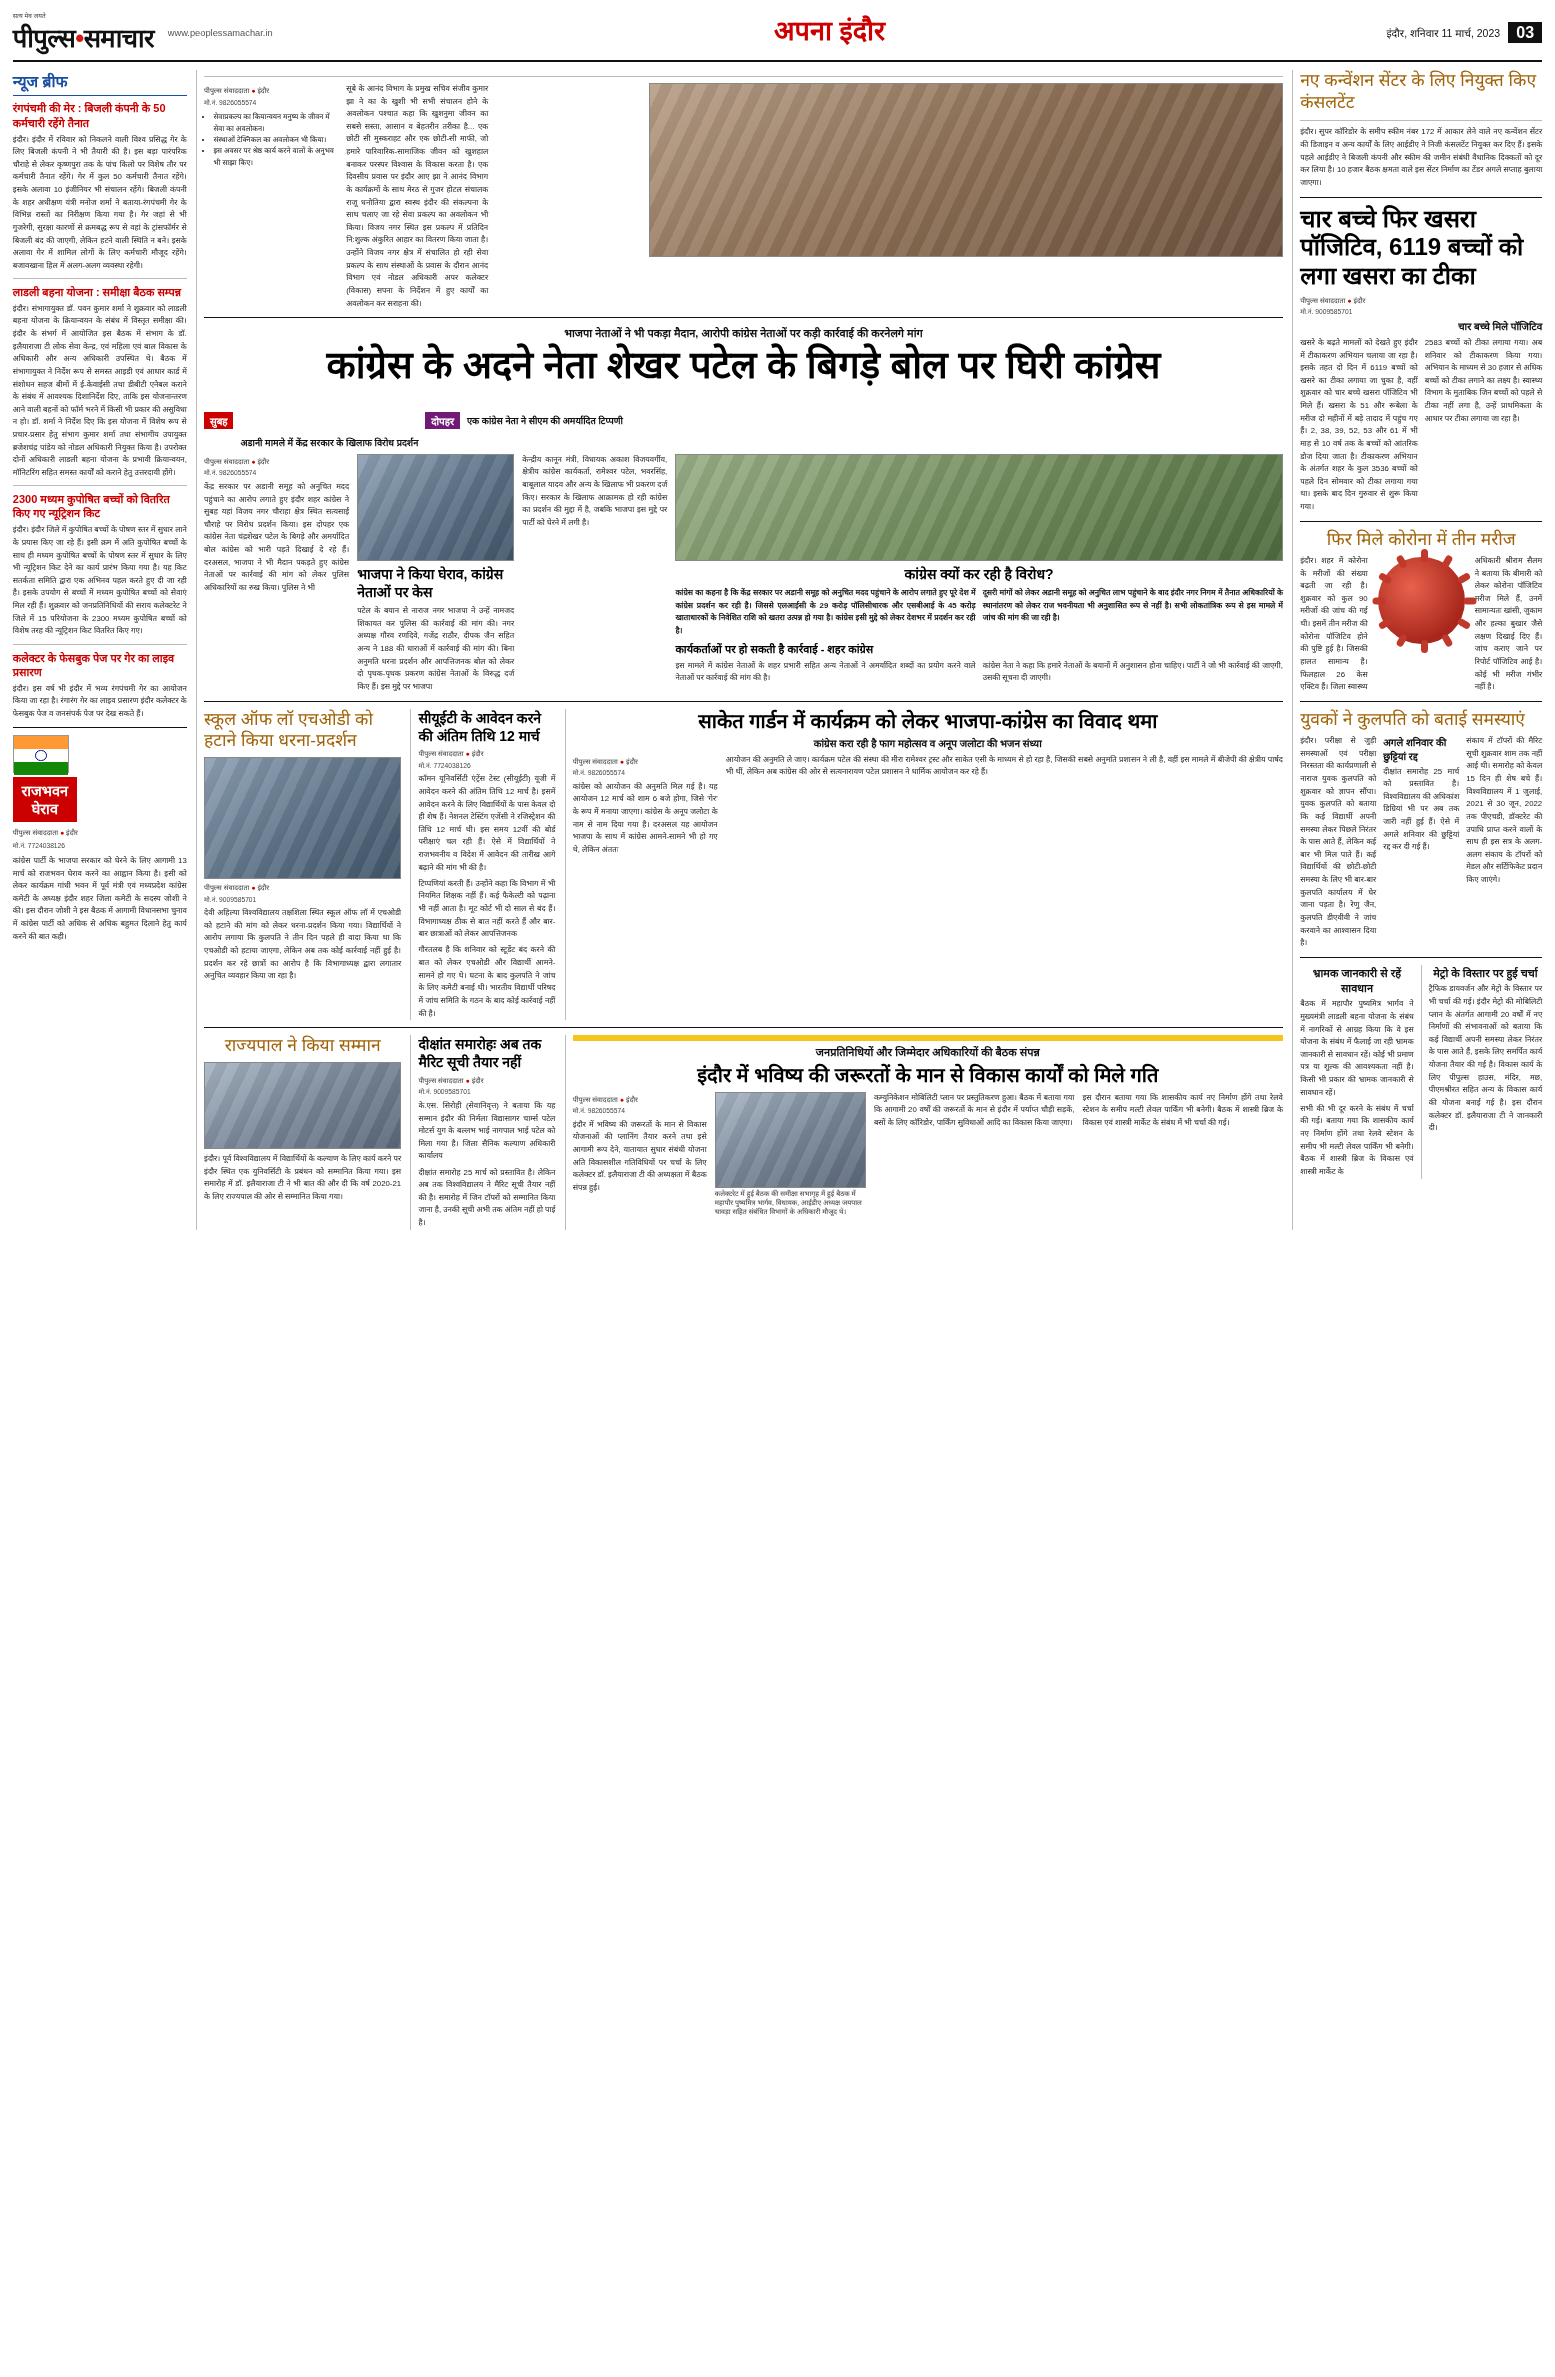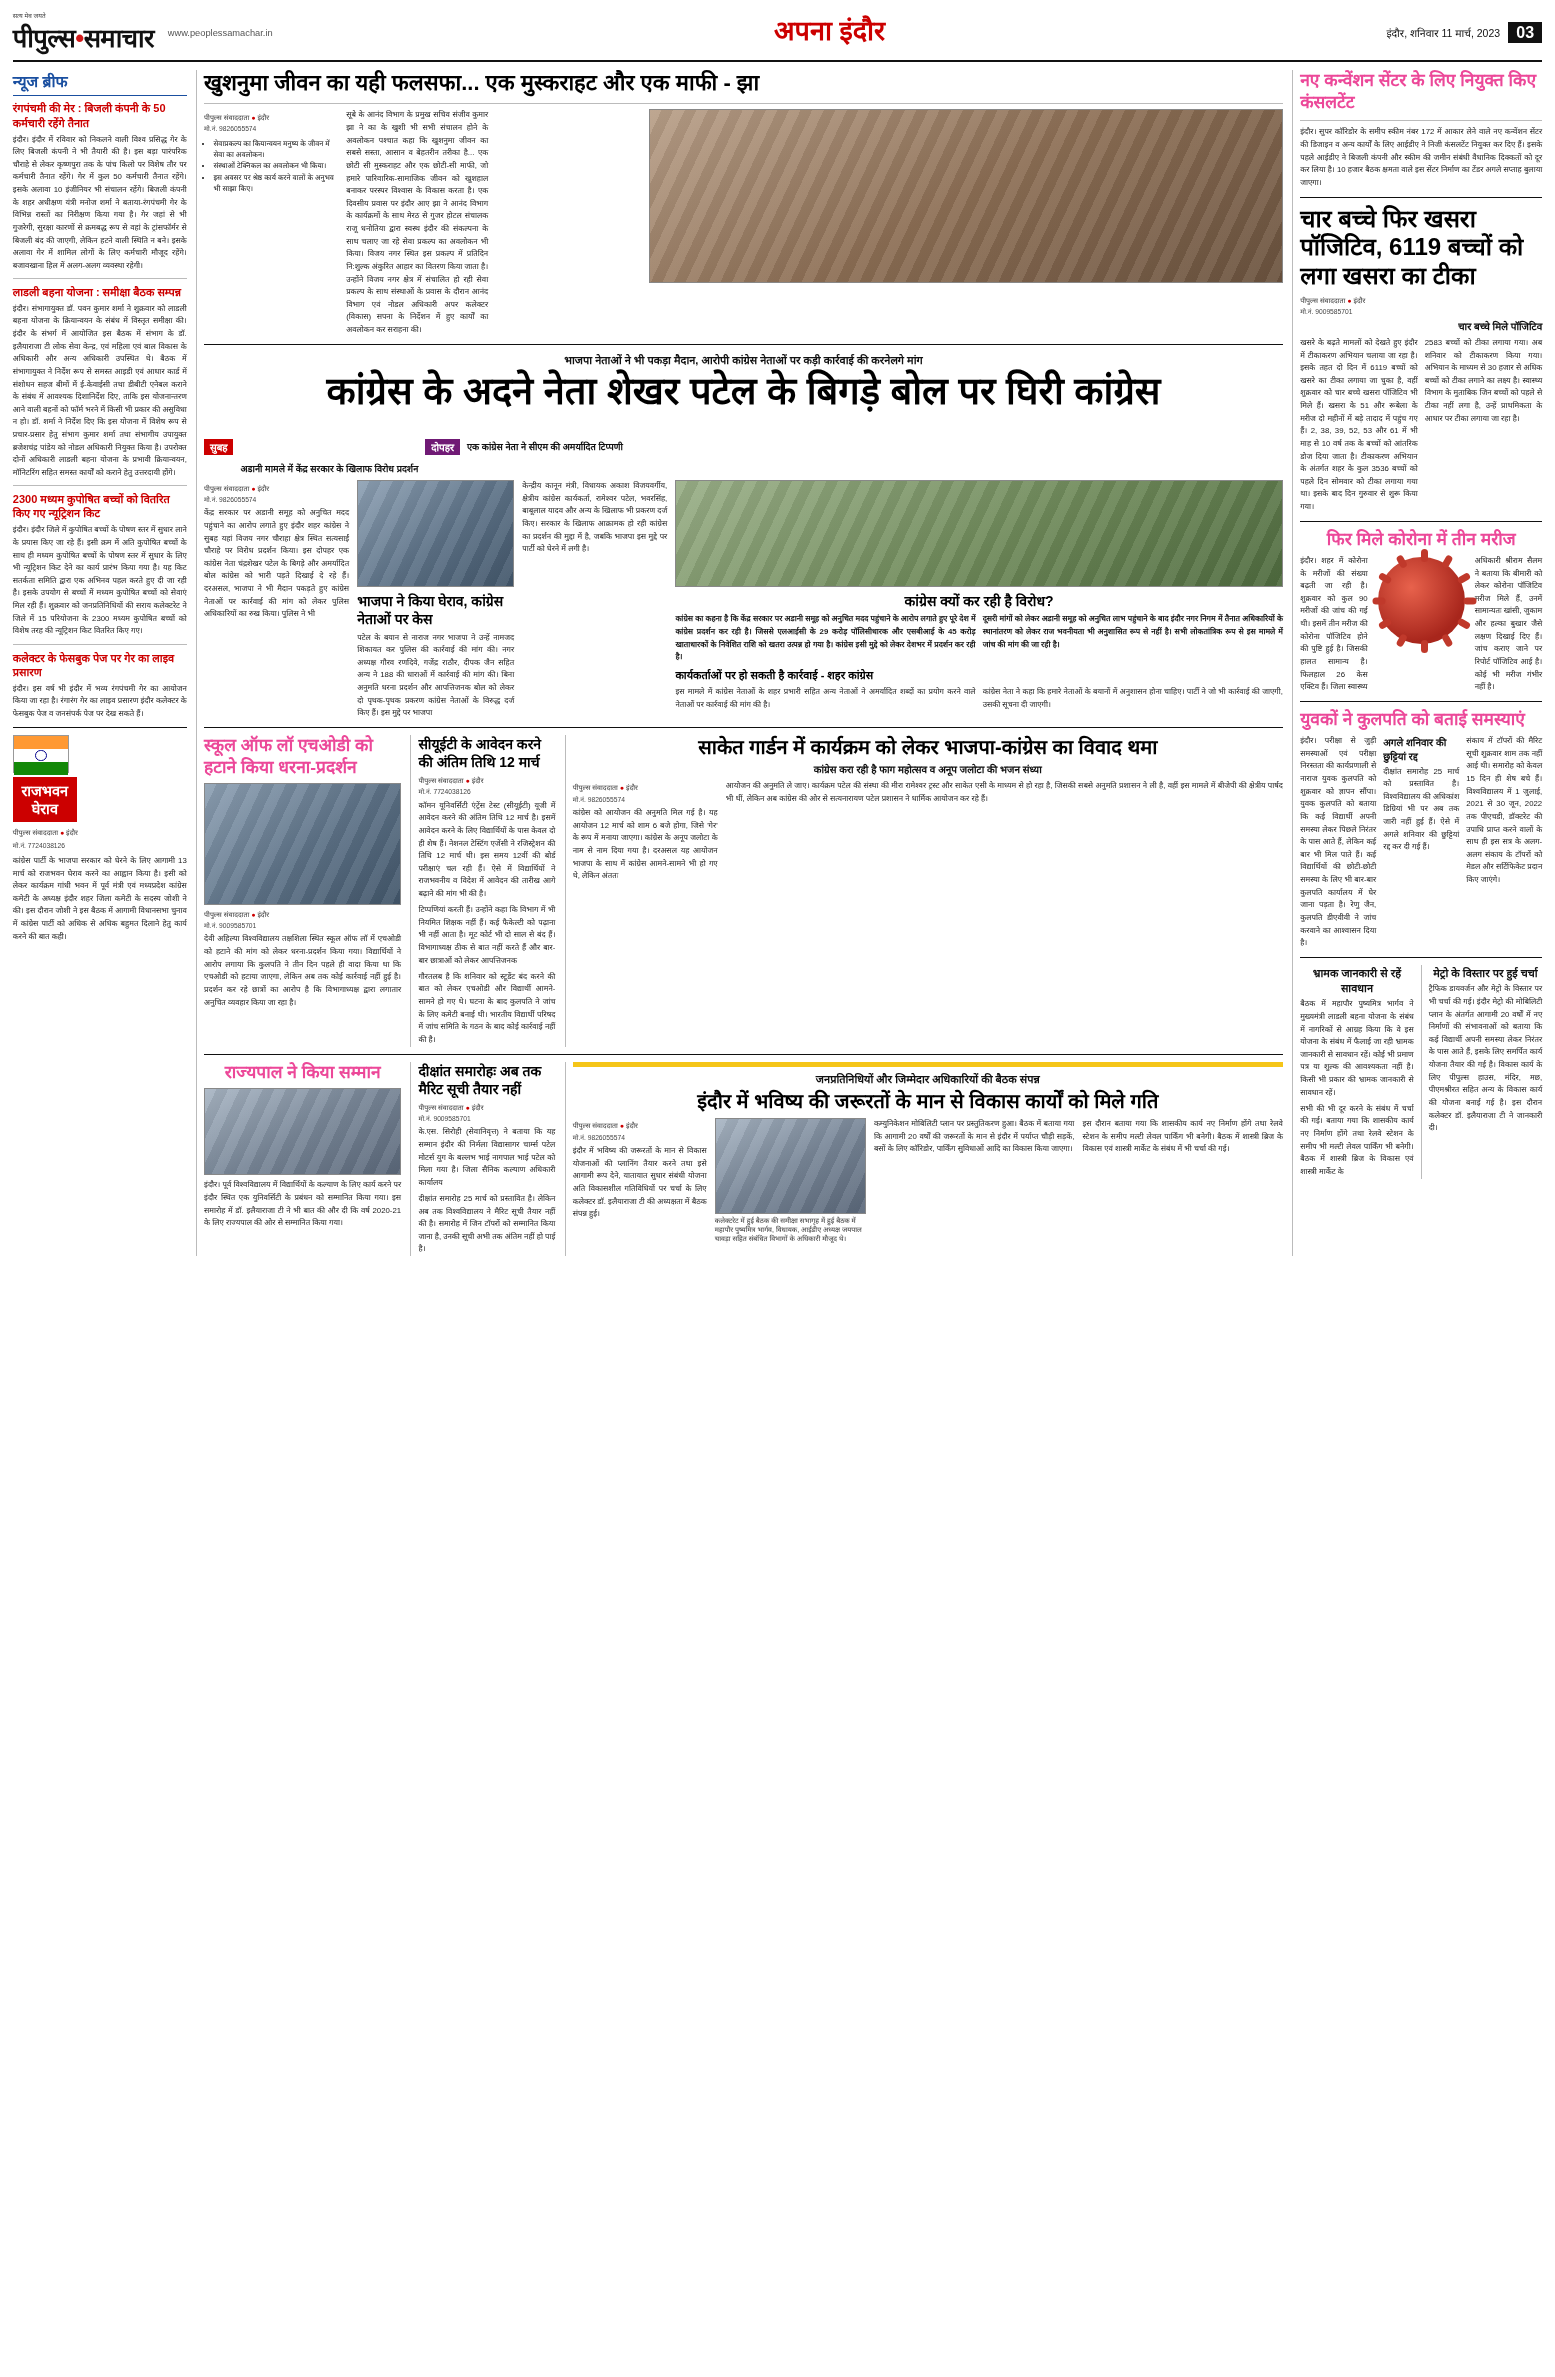--- a/index.html
+++ b/index.html
@@ -39,21 +39,21 @@
   .body-text { font-size:7.8px; line-height:1.62; text-align:justify; color:#1a1a1a; }
   .byline { font-size:7px; color:#333; margin:3.5px 0 2.3px; }
   .dot { color:#c00; }
 
   hr.thin { border:0; border-top:0.6px solid #bbb; margin:5.8px 0; }
   hr.thick { border:0; border-top:1.7px solid #111; margin:7px 0; }
 
   
   .hl-xl { font-size:38px; font-weight:bold; line-height:1.12; color:#000; }
   .hl-lg { font-size:22px; font-weight:bold; line-height:1.2; color:#000; }
-  .hl-md { font-size:17.4px; font-weight:bold; line-height:1.25; color:#ec4899; }
+  .hl-md { font-size:17.4px; font-weight:normal; line-height:1.25; color:#a16207; }
   .hl-sm { font-size:14px; font-weight:bold; line-height:1.3; color:#000; }
   .kicker { font-size:11px; font-weight:bold; text-align:center; margin-bottom:3.5px; }
   .subhead-c { font-size:10px; font-weight:bold; text-align:center; color:#111; margin:3.5px 0; }
 
   .photo { background:linear-gradient(160deg,#9fb3c8,#6d8296 45%,#55697d);
            position:relative; overflow:hidden; border:0.6px solid #888; }
   .photo.warm { background:linear-gradient(150deg,#b9a089,#8d6f55 50%,#6b533f); }
   .photo.crowd{ background:linear-gradient(140deg,#8fa2b5,#5d7287 55%,#42566a); }
   .photo.green{ background:linear-gradient(150deg,#9bb089,#6f8a5a 55%,#4f6b3f); }
   .photo.room { background:linear-gradient(150deg,#a9b6c4,#7a8899 50%,#5b687a); }
@@ -157,21 +157,20 @@
           <span>इंदौर</span>
         </div>
         <div class="small-cap">मो.नं. 7724038126</div>
         <div style="margin-top:3.5px;">कांग्रेस पार्टी के भाजपा सरकार को घेरने के लिए आगामी 13 मार्च को राजभवन घेराव करने का आह्वान किया है। इसी को लेकर कार्यक्रम गांधी भवन में पूर्व मंत्री एवं मध्यप्रदेश कांग्रेस कमेटी के अध्यक्ष इंदौर शहर जिला कमेटी के सदस्य जोशी ने की। इस दौरान जोशी ने इस बैठक में आगामी विधानसभा चुनाव में कांग्रेस पार्टी को अधिक से अधिक बहुमत दिलाने हेतु कार्य करने की बात कही।</div>
       </div>
     </div>
 
     <div class="col-mid vline">
 
       <div>
-        <div class="hl-lg">खुशनुमा जीवन का यही फलसफा... एक मुस्कराहट और एक माफी - झा</div>
         <hr class="thin">
         <div class="two" style="gap:8.1px;">
           <div style="width:134px; flex:0 0 134px;">
             <div class="byline">
               <span>पीपुल्स संवाददाता</span>
               <span class="dot">●</span>
               <span>इंदौर</span>
             </div>
             <div class="small-cap">मो.नं. 9826055574</div>
             <ul style="font-size:7.3px; line-height:1.55; padding-left:9.3px; margin:4.6px 0;">

